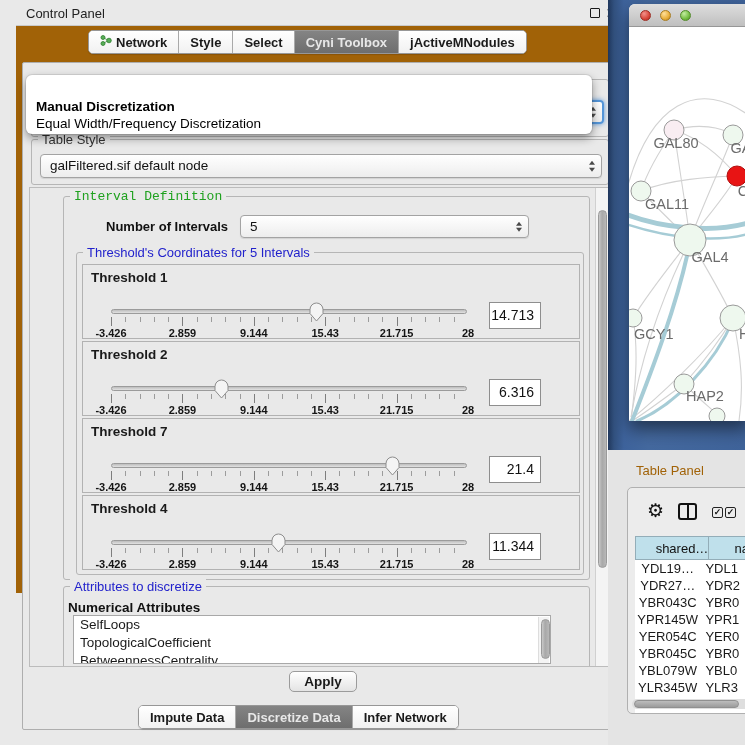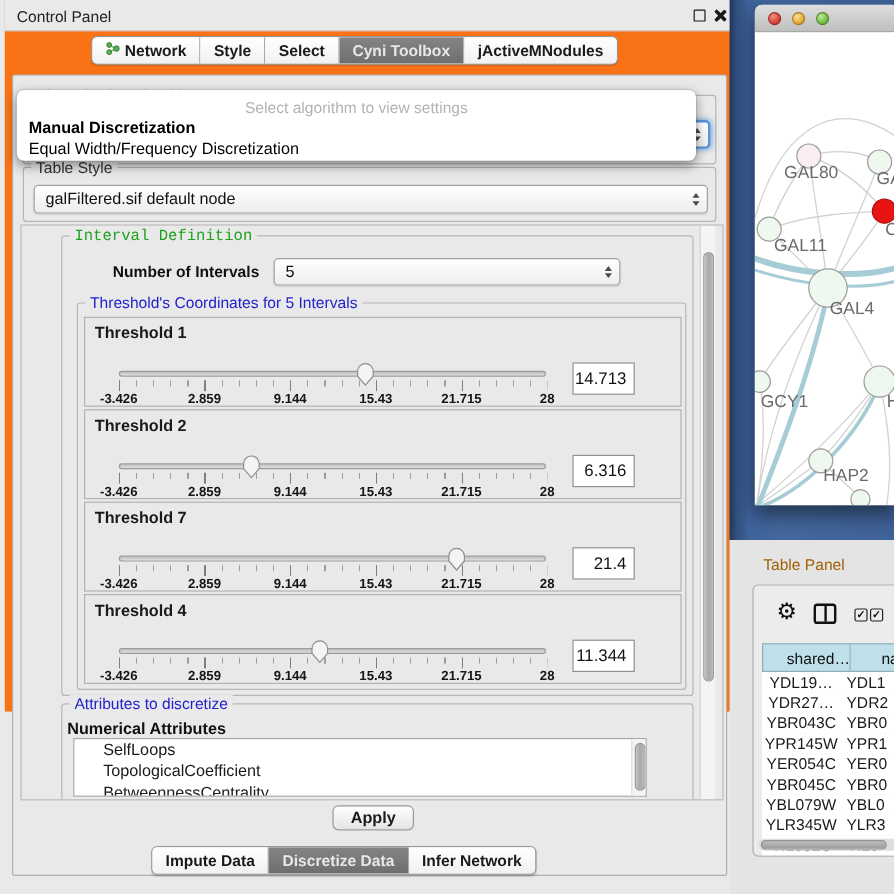--- a/index.html
+++ b/index.html
@@ -5,21 +5,21 @@
   * { margin:0; padding:0; box-sizing:border-box; }
   html,body { width:745px; height:745px; }
   body {
     position:relative; overflow:hidden;
     font-family:"Liberation Sans", sans-serif;
     background:#e9e9e9; color:#1a1a1a;
   }
   .abs { position:absolute; }
 
   
-  #left-window { left:4px; top:0; width:608px; height:593px; background:#f97316; border-right:1px solid #93a3b8; }
+  #left-window { left:16px; top:0; width:608px; height:593px; background:#a16207; border-right:1px solid #93a3b8; }
   #titlebar { left:0; top:0; width:608px; height:26px; background:#e9e9e9; border-bottom:1px solid #c9c9c9; }
   #title-text { left:10px; top:6px; font-size:13px; color:#222; }
   #float-icon { right:24px; top:8px; width:10px; height:10px; border:1.6px solid #1a1a1a; border-radius:1px; }
   #close-icon { right:6px; top:7px; width:12px; height:12px; }
   #close-icon:before, #close-icon:after { content:""; position:absolute; left:5px; top:0; width:2.6px; height:12px; background:#1a1a1a; border-radius:1px; }
   #close-icon:before { transform:rotate(45deg); }
   #close-icon:after { transform:rotate(-45deg); }
 
   
   .seg-bar { display:flex; height:24px; border:1px solid #979797; border-radius:5px; overflow:hidden; background:#fff; box-shadow:0 1px 1px rgba(0,0,0,.15); }
@@ -64,21 +64,21 @@
   .track { position:absolute; left:28px; top:44px; width:356px; height:5px; border:1px solid #9b9b9b; border-radius:3px; background:linear-gradient(#bdbdbd,#e2e2e2); }
   .ticks { position:absolute; left:28px; top:52px; width:357px; height:34px; }
   .ticks .minor { position:absolute; left:0; top:0; width:100%; height:5px; background:repeating-linear-gradient(to right,#9c9c9c 0 1px,transparent 1px 4%); }
   .ticks .major { position:absolute; left:0; top:0; width:100%; height:9px; background:repeating-linear-gradient(to right,#7e7e7e 0 1px,transparent 1px 20%); }
   .tick-label { position:absolute; top:10px; transform:translateX(-50%); font-size:11px; font-weight:bold; color:#151515; white-space:nowrap; }
   .thumb { position:absolute; top:36px; width:19px; height:21px; }
   .val { position:absolute; left:406px; top:37px; width:52px; height:27px; background:#fff; border:1px solid #8e8e8e; font-size:14px; text-align:right; padding-right:6px; line-height:25px; color:#111; }
 
   
   #attr-list { position:absolute; left:43px; top:427px; width:478px; height:49px; background:#fff; border:1px solid #a8a8a8; overflow:hidden; font-size:13.5px; }
-  #attr-list .item { padding:0 0 0 24px; height:18px; line-height:18px; white-space:nowrap; }
+  #attr-list .item { padding:0 0 0 6px; height:18px; line-height:18px; white-space:nowrap; }
   #attr-vscroll { right:1px; top:1px; width:11px; height:47px; border-left:1px solid #ddd; }
   #attr-vthumb { top:2px; height:40px; }
 
   #apply-btn { left:272px; top:670px; width:68px; height:21px; background:linear-gradient(#ffffff,#e4e4e4); border:1px solid #9b9b9b; border-radius:5px; font-size:13.5px; font-weight:bold; text-align:center; line-height:19px; }
 
   
   #right-area { left:608px; top:0; width:137px; height:745px; }
   #blue-bg { left:0; top:0; width:137px; height:450px; background:linear-gradient(90deg,#20375c 0px,#32517f 6px,#3e639c 16px,#44699f 40px,#3f639a 100%); }
   #net-window { left:21px; top:4px; width:120px; height:417px; border-radius:6px 6px 0 0; box-shadow:0 8px 18px rgba(0,0,0,.5); overflow:hidden; background:#fff; }
   #net-titlebar { left:0; top:0; width:120px; height:23px; background:linear-gradient(#dedede,#bfbfbf); border-bottom:1px solid #979797; }
@@ -300,21 +300,20 @@
       </div>
     <div class="seg selected">
         <span>Discretize Data</span>
       </div>
     <div class="seg">
         <span>Infer Network</span>
       </div>
   </div>
 
   <div id="algo-popup" class="abs">
-    <div id="popup-hint" class="abs">Select algorithm to view settings</div>
     <div class="popup-opt abs" id="popup-opt-0">Manual Discretization</div>
     <div class="popup-opt abs" id="popup-opt-1">Equal Width/Frequency Discretization</div>
   </div>
 </div>
 
 <div id="right-area" class="abs">
   <div id="blue-bg" class="abs"></div>
 
   <div id="net-window" class="abs">
     <div id="net-titlebar" class="abs">

